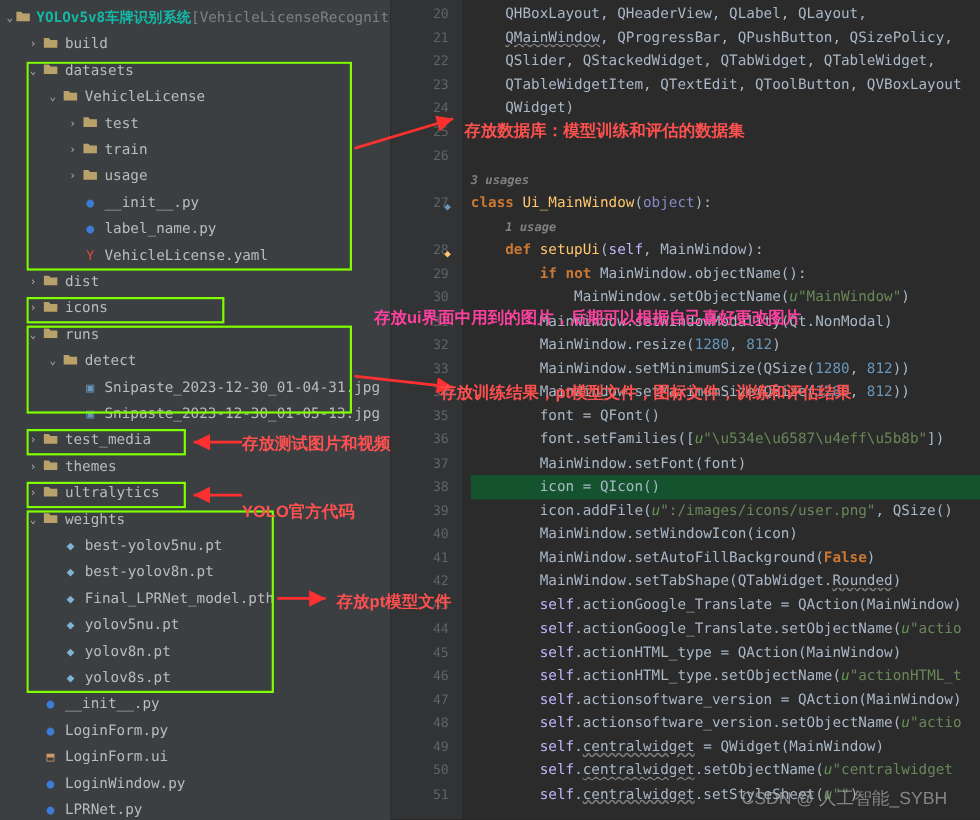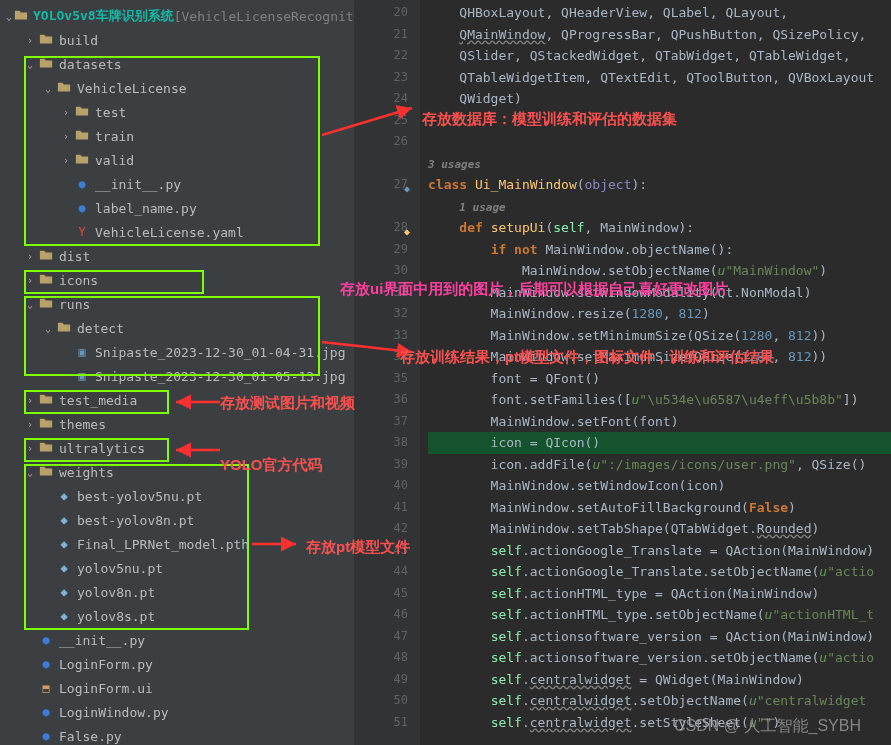--- a/index.html
+++ b/index.html
@@ -55,21 +55,21 @@
   color: #bbbbbb;
   white-space: nowrap;
   cursor: pointer;
 }
 .arrow { display:inline-block; width:12px; text-align:center; color:#afb1b3; font-size:10px; margin-right: 2px;}
 .icon { display:inline-block; width:16px; height:16px; margin-right: 5px; text-align:center; font-size:12px; line-height:16px;}
 .bold-proj { font-weight: bold; color:#14b8a6;}
 .proj-suffix { color:#808080;}
 .kw { color:#cc7832; font-weight:bold;}
 .fn { color:#ffc66d;}
-.self { color:#86efac;}
+.self { color:#c4b5fd;}
 .str { color:#6a8759;}
 .strp { color:#629755; font-style:italic;}
 .num { color:#6897bb;}
 .cls { color:#a9b7c6;}
 .builtin {color:#8888c6;}
 .usage { color:#808080; font-size:11px; font-style:italic;font-weight:bold;}
 .line-hl { background:#14532d;}
 .box { position:absolute; border:2px solid #7fff00; pointer-events:none; z-index:50;}
 .anno { position:absolute; font-family: 'SimSun','Microsoft YaHei',sans-serif; font-size:15px; font-weight:bold; z-index:60; pointer-events:none;}
 .anno-red { color:#ff5050;}
@@ -128,21 +128,21 @@
         <span class="icon"><svg width="14" height="14" viewBox="0 0 16 16">
             <path fill="#b9a16b" d="M1 3h5l2 2h7v8H1z"></path>
           </svg></span>
         <span>train</span>
       </div>
       <div class="tree-item" style="padding-left: 60px;">
         <span class="arrow">›</span>
         <span class="icon"><svg width="14" height="14" viewBox="0 0 16 16">
             <path fill="#b9a16b" d="M1 3h5l2 2h7v8H1z"></path>
           </svg></span>
-        <span>valid</span>
+        <span>usage</span>
       </div>
       <div class="tree-item" style="padding-left: 60px;">
         <span class="arrow"></span>
         <span class="icon"><span style="color:#3c7cd6;font-weight:bold">●</span></span>
         <span>__init__.py</span>
       </div>
       <div class="tree-item" style="padding-left: 60px;">
         <span class="arrow"></span>
         <span class="icon"><span style="color:#3c7cd6;font-weight:bold">●</span></span>
         <span>label_name.py</span>
@@ -264,21 +264,21 @@
         <span>LoginForm.ui</span>
       </div>
       <div class="tree-item" style="padding-left: 24px;">
         <span class="arrow"></span>
         <span class="icon"><span style="color:#3c7cd6;font-weight:bold">●</span></span>
         <span>LoginWindow.py</span>
       </div>
       <div class="tree-item" style="padding-left: 24px;">
         <span class="arrow"></span>
         <span class="icon"><span style="color:#3c7cd6;font-weight:bold">●</span></span>
-        <span>False.py</span>
+        <span>LPRNet.py</span>
       </div>
     </div>
   <div class="editor">
     <div class="gutter" id="gutter">
         <div>20</div>
         <div>21</div>
         <div>22</div>
         <div>23</div>
         <div>24</div>
         <div>25</div>

